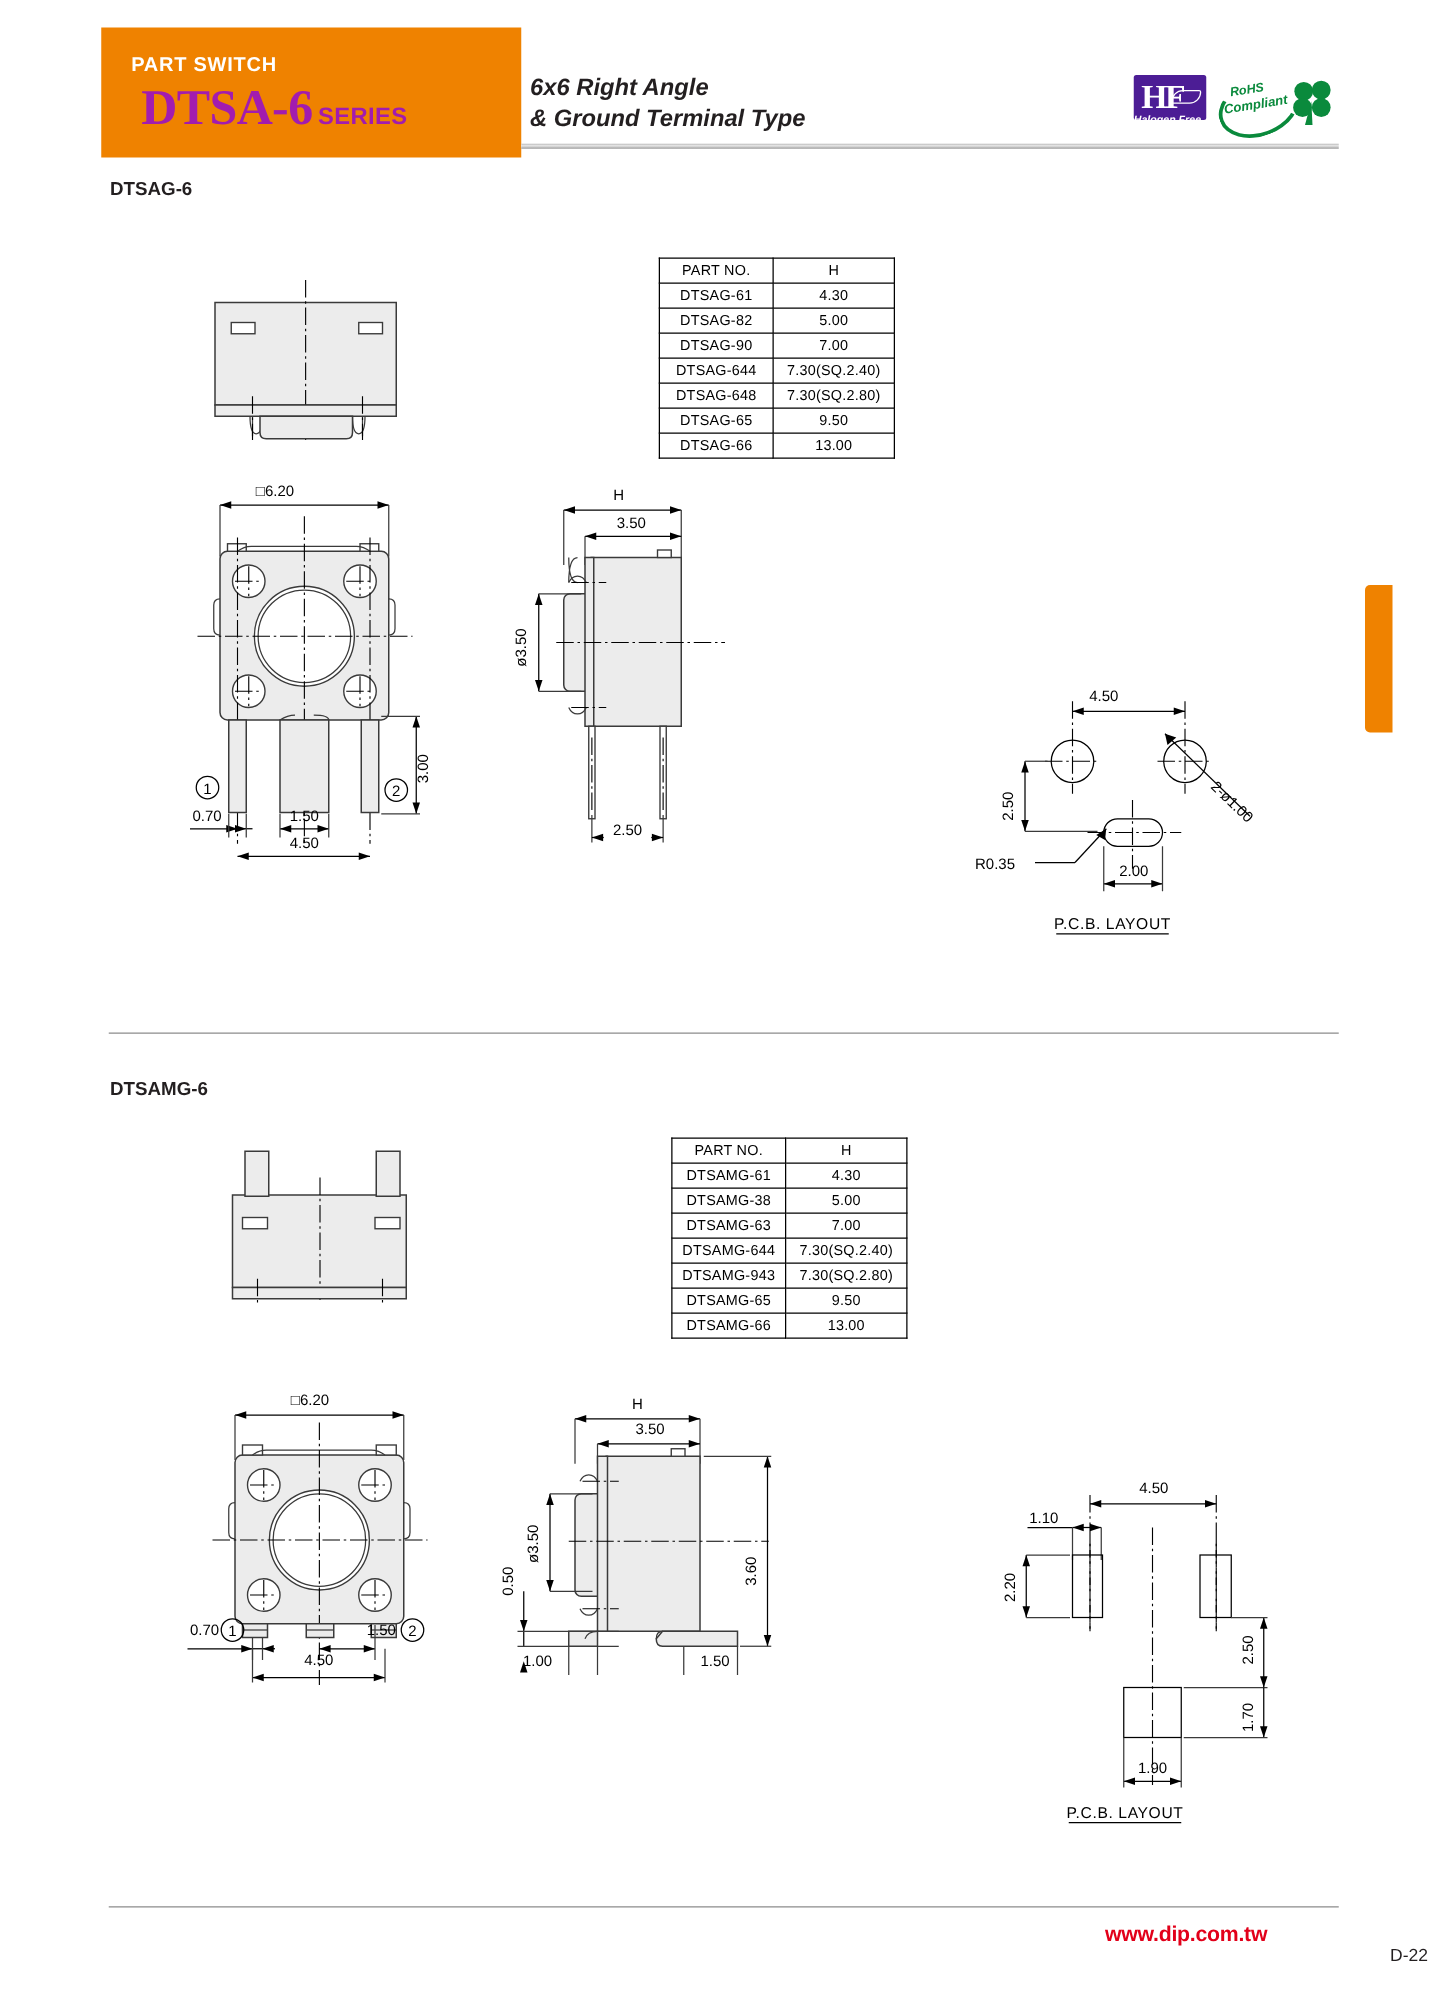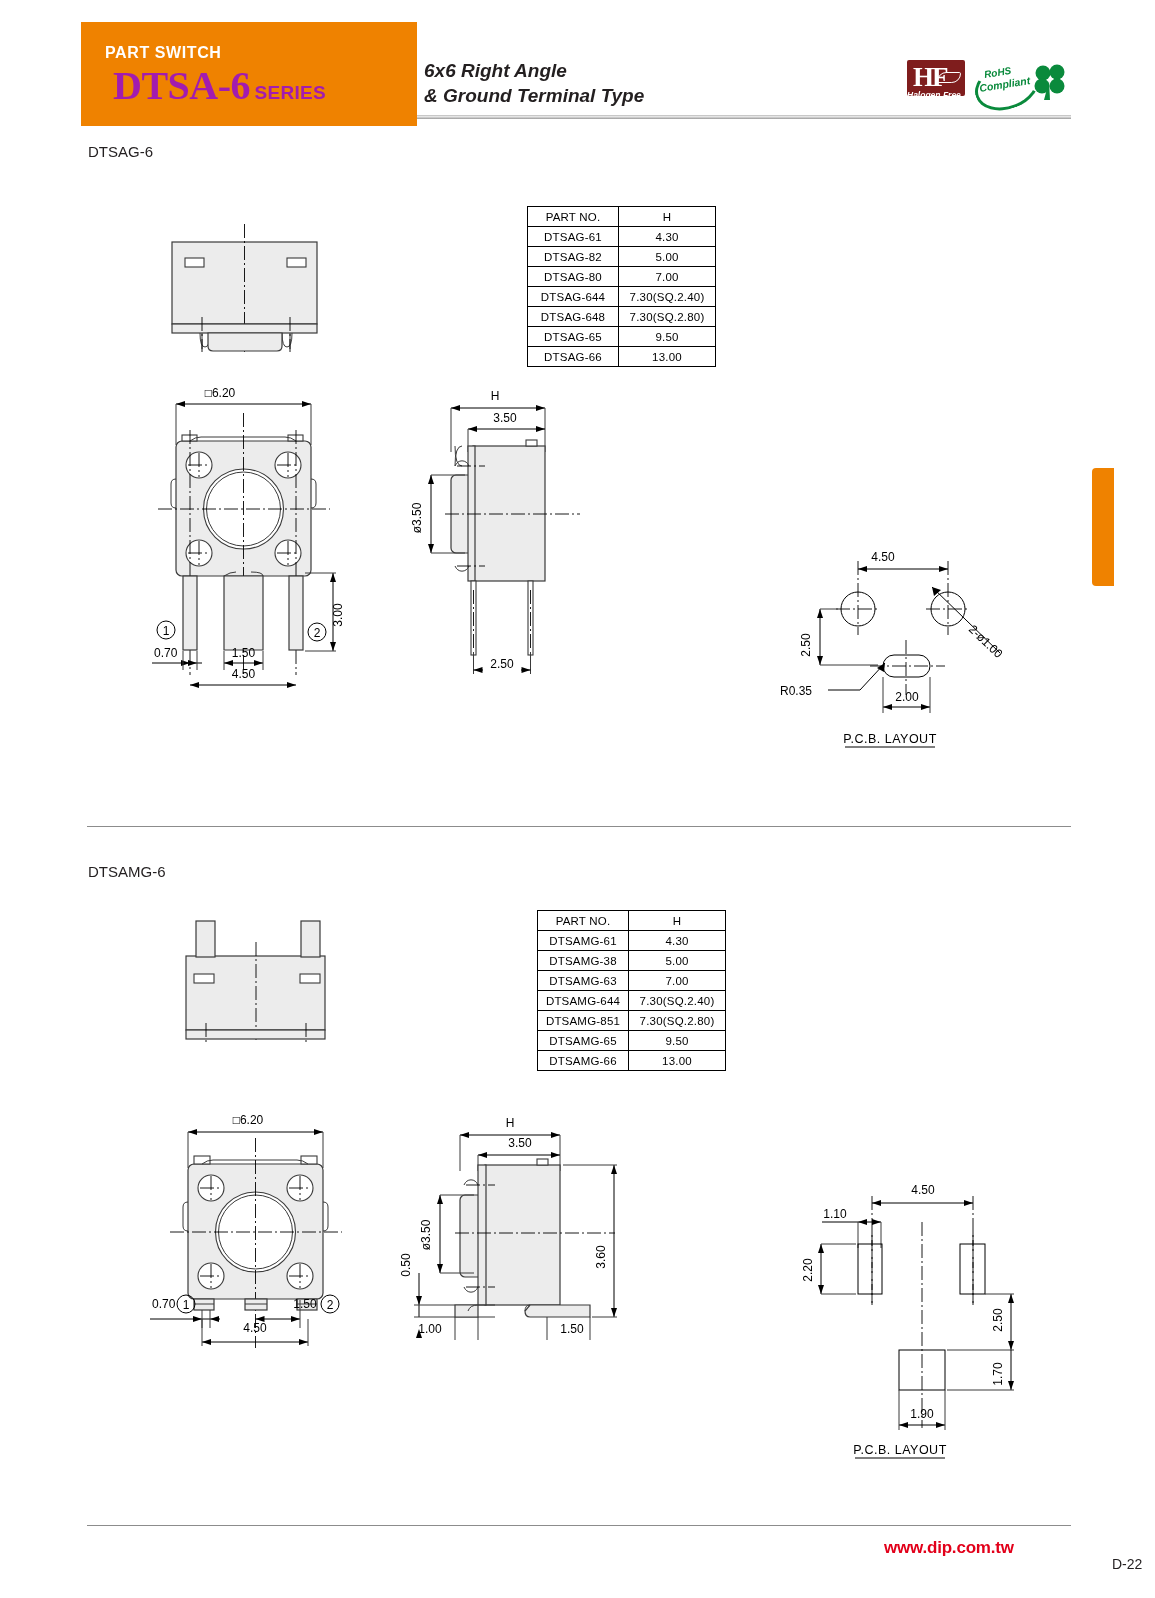--- a/index.html
+++ b/index.html
@@ -9,37 +9,37 @@
   #header-banner{position:absolute;left:81px;top:22px;width:336px;height:104px;background:#ef8200;}
   #header-kicker{position:absolute;left:105px;top:44px;font-size:16px;font-weight:bold;color:#fff;letter-spacing:.6px;font-family:"Liberation Sans",sans-serif;}
   #header-series{position:absolute;left:103px;top:62px;color:#a21caf;white-space:nowrap;margin-left:10px;}
   #header-series .big{font-family:"Liberation Serif",serif;font-weight:bold;font-size:40px;letter-spacing:-.5px;}
   #header-series .small{font-family:"Liberation Sans",sans-serif;font-weight:bold;font-size:19px;letter-spacing:.3px;}
   #header-subtitle{position:absolute;left:424px;top:58px;font-size:19px;font-weight:bold;font-style:italic;line-height:25px;color:#231f20;}
   #header-rule{position:absolute;left:417px;top:115px;width:654px;height:4px;
       background:linear-gradient(to bottom,#b9b9b9 0,#e8e8e8 40%,#9a9a9a 100%);}
 
   
-  #logo-hf{position:absolute;left:907px;top:60px;width:58px;height:36px;background:#7f1d1d;border-radius:2px;}
+  #logo-hf{position:absolute;left:907px;top:60px;width:58px;height:36px;background:#4c1d95;border-radius:2px;}
   #logo-hf .hf{position:absolute;left:6px;top:2px;font-family:"Liberation Serif",serif;font-weight:bold;font-size:27px;color:#fff;letter-spacing:-2px;}
   #logo-hf .leaf{position:absolute;left:30px;top:12px;width:22px;height:9px;border:1.6px solid #fff;border-radius:11px 2px 11px 2px;}
   #logo-hf .cap{position:absolute;left:0;top:30px;width:58px;font-size:8.5px;font-weight:bold;color:#fff;font-style:italic;}
   #logo-rohs{position:absolute;left:972px;top:57px;width:98px;height:50px;}
   #logo-rohs .arc{position:absolute;left:2px;top:6px;width:60px;height:40px;border:3px solid #0a8a3c;border-top-color:transparent;border-right-color:transparent;border-radius:50%;transform:rotate(-20deg);}
   #logo-rohs .t1{position:absolute;left:12px;top:10px;font-size:10px;font-weight:bold;color:#0a8a3c;font-style:italic;transform:rotate(-9deg);}
   #logo-rohs .t2{position:absolute;left:7px;top:21px;font-size:10.5px;font-weight:bold;color:#0a8a3c;font-style:italic;transform:rotate(-9deg);}
   .clover{position:absolute;left:58px;top:4px;width:40px;height:40px;}
 
   
   #side-tab-block{position:absolute;left:1092px;top:468px;width:22px;height:118px;background:#ef8200;border-radius:4px 0 0 4px;}
   #side-tab-label{position:absolute;left:1080px;top:585px;width:120px;font-size:12.5px;font-weight:bold;color:#ef8200;
       writing-mode:vertical-rl;letter-spacing:.8px;}
 
   
-  .section-title{position:absolute;font-size:15px;font-weight:normal;color:#231f20;}
+  .section-title{position:absolute;font-size:15px;font-weight:bold;color:#231f20;}
   .hrule{position:absolute;background:#8c8c8c;height:1px;}
 
   
   table.parts{position:absolute;border-collapse:collapse;font-family:"Liberation Sans",sans-serif;}
   table.parts td,table.parts th{border:1px solid #000;font-size:11.5px;font-weight:normal;text-align:center;padding:2px 6px;height:15px;color:#000;letter-spacing:.2px;}
   table.parts th{font-size:11.5px;}
   table.parts td:first-child,table.parts th:first-child{width:78px;}
   table.parts td:last-child,table.parts th:last-child{width:84px;}
 
   
@@ -122,21 +122,21 @@
   <tbody>
     <tr>
         <td>DTSAG-61</td>
         <td>4.30</td>
       </tr>
     <tr>
         <td>DTSAG-82</td>
         <td>5.00</td>
       </tr>
     <tr>
-        <td>DTSAG-80</td>
+        <td>DTSAG-90</td>
         <td>7.00</td>
       </tr>
     <tr>
         <td>DTSAG-644</td>
         <td>7.30(SQ.2.40)</td>
       </tr>
     <tr>
         <td>DTSAG-648</td>
         <td>7.30(SQ.2.80)</td>
       </tr>
@@ -351,21 +351,21 @@
       </tr>
     <tr>
         <td>DTSAMG-63</td>
         <td>7.00</td>
       </tr>
     <tr>
         <td>DTSAMG-644</td>
         <td>7.30(SQ.2.40)</td>
       </tr>
     <tr>
-        <td>DTSAMG-851</td>
+        <td>DTSAMG-943</td>
         <td>7.30(SQ.2.80)</td>
       </tr>
     <tr>
         <td>DTSAMG-65</td>
         <td>9.50</td>
       </tr>
     <tr>
         <td>DTSAMG-66</td>
         <td>13.00</td>
       </tr>

